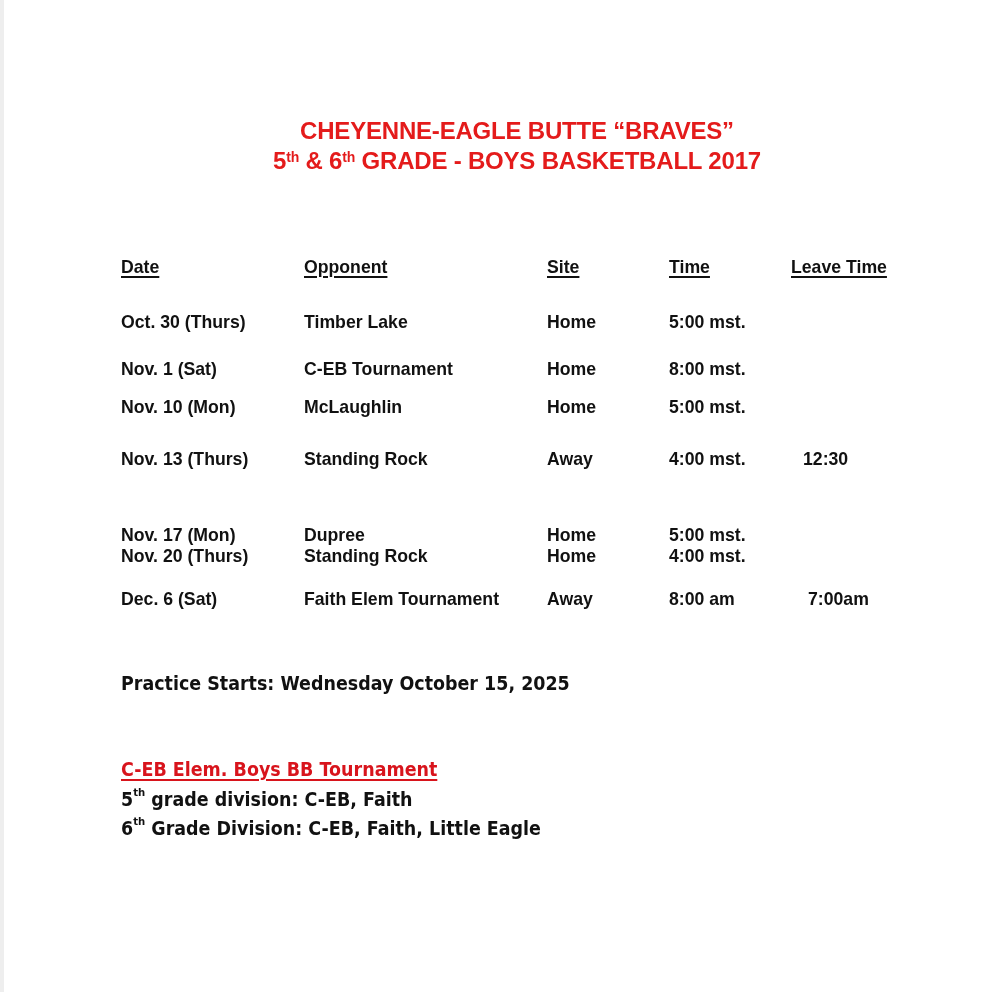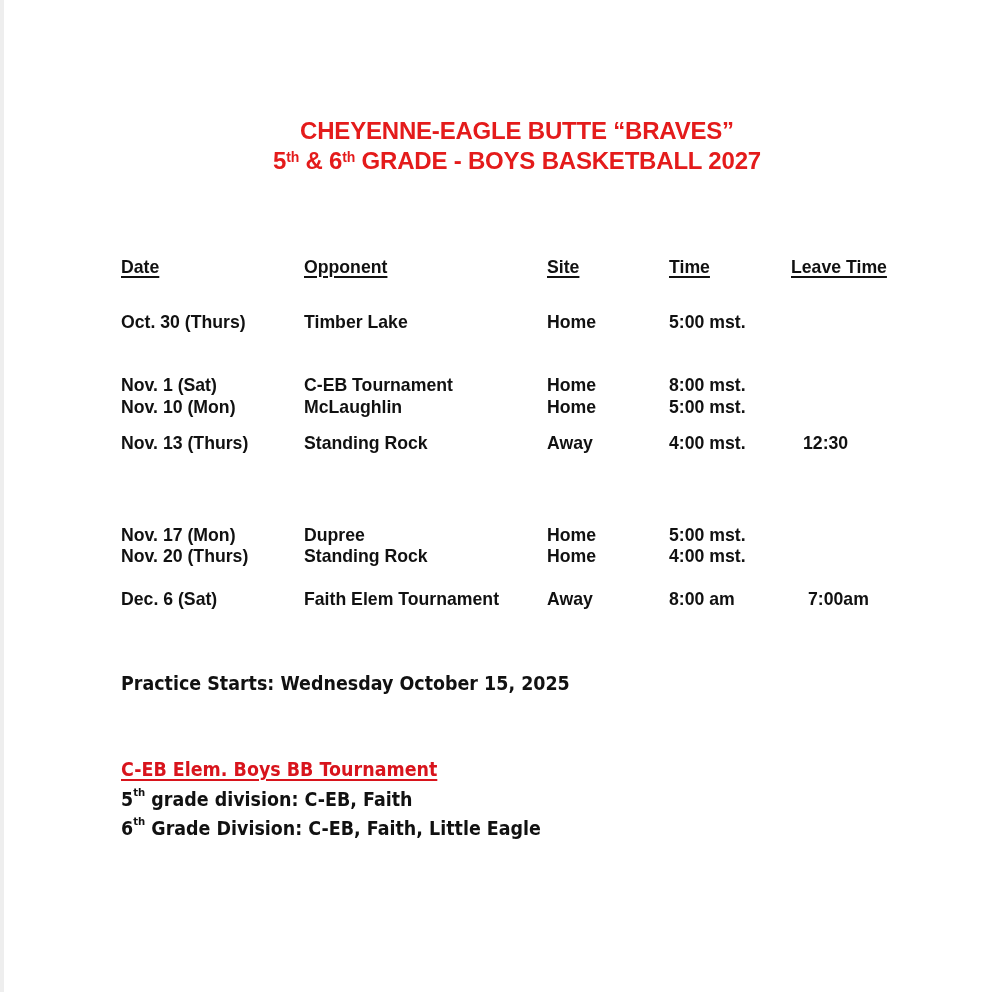--- a/index.html
+++ b/index.html
@@ -32,51 +32,51 @@
   .calibri { position: absolute; left: 121px; font-family: "DejaVu Sans", sans-serif; font-weight: bold; font-size: 19px; color: #111; white-space: nowrap; transform: scaleX(0.92); transform-origin: left top; }
   .calibri sup { font-size: 11px; vertical-align: top; position: relative; top: -2px; }
   .red-u { color: #d8141c; text-decoration: underline; text-decoration-thickness: 2px; text-underline-offset: 3px; }
 </style>
 </head>
 <body>
 
 <div class="left-edge"></div>
 
 <div class="title t1">CHEYENNE-EAGLE BUTTE “BRAVES”</div>
-<div class="title t2"><span>5</span><sup>th</sup><span> &amp; </span><span>6</span><sup>th</sup><span> GRADE - BOYS BASKETBALL 2027</span></div>
+<div class="title t2"><span>5</span><sup>th</sup><span> &amp; </span><span>6</span><sup>th</sup><span> GRADE - BOYS BASKETBALL 2017</span></div>
 
 <div>
   <div class="hdr c0">Date</div>
   <div class="hdr c1">Opponent</div>
   <div class="hdr c2">Site</div>
   <div class="hdr c3">Time</div>
   <div class="hdr c4">Leave Time</div>
 
   <div class="row" style="top:311px">
     <div class="cell c0">Oct. 30 (Thurs)</div>
     <div class="cell c1">Timber Lake</div>
     <div class="cell c2">Home</div>
     <div class="cell c3">5:00 mst.</div>
     <div class="cell lv"></div>
   </div>
-  <div class="row" style="top:374px">
+  <div class="row" style="top:358px">
     <div class="cell c0">Nov. 1 (Sat)</div>
     <div class="cell c1">C-EB Tournament</div>
     <div class="cell c2">Home</div>
     <div class="cell c3">8:00 mst.</div>
     <div class="cell lv"></div>
   </div>
   <div class="row" style="top:396px">
     <div class="cell c0">Nov. 10 (Mon)</div>
     <div class="cell c1">McLaughlin</div>
     <div class="cell c2">Home</div>
     <div class="cell c3">5:00 mst.</div>
     <div class="cell lv"></div>
   </div>
-  <div class="row" style="top:432px">
+  <div class="row" style="top:448px">
     <div class="cell c0">Nov. 13 (Thurs)</div>
     <div class="cell c1">Standing Rock</div>
     <div class="cell c2">Away</div>
     <div class="cell c3">4:00 mst.</div>
     <div class="cell lv">12:30</div>
   </div>
   <div class="row" style="top:524px">
     <div class="cell c0">Nov. 17 (Mon)</div>
     <div class="cell c1">Dupree</div>
     <div class="cell c2">Home</div>

